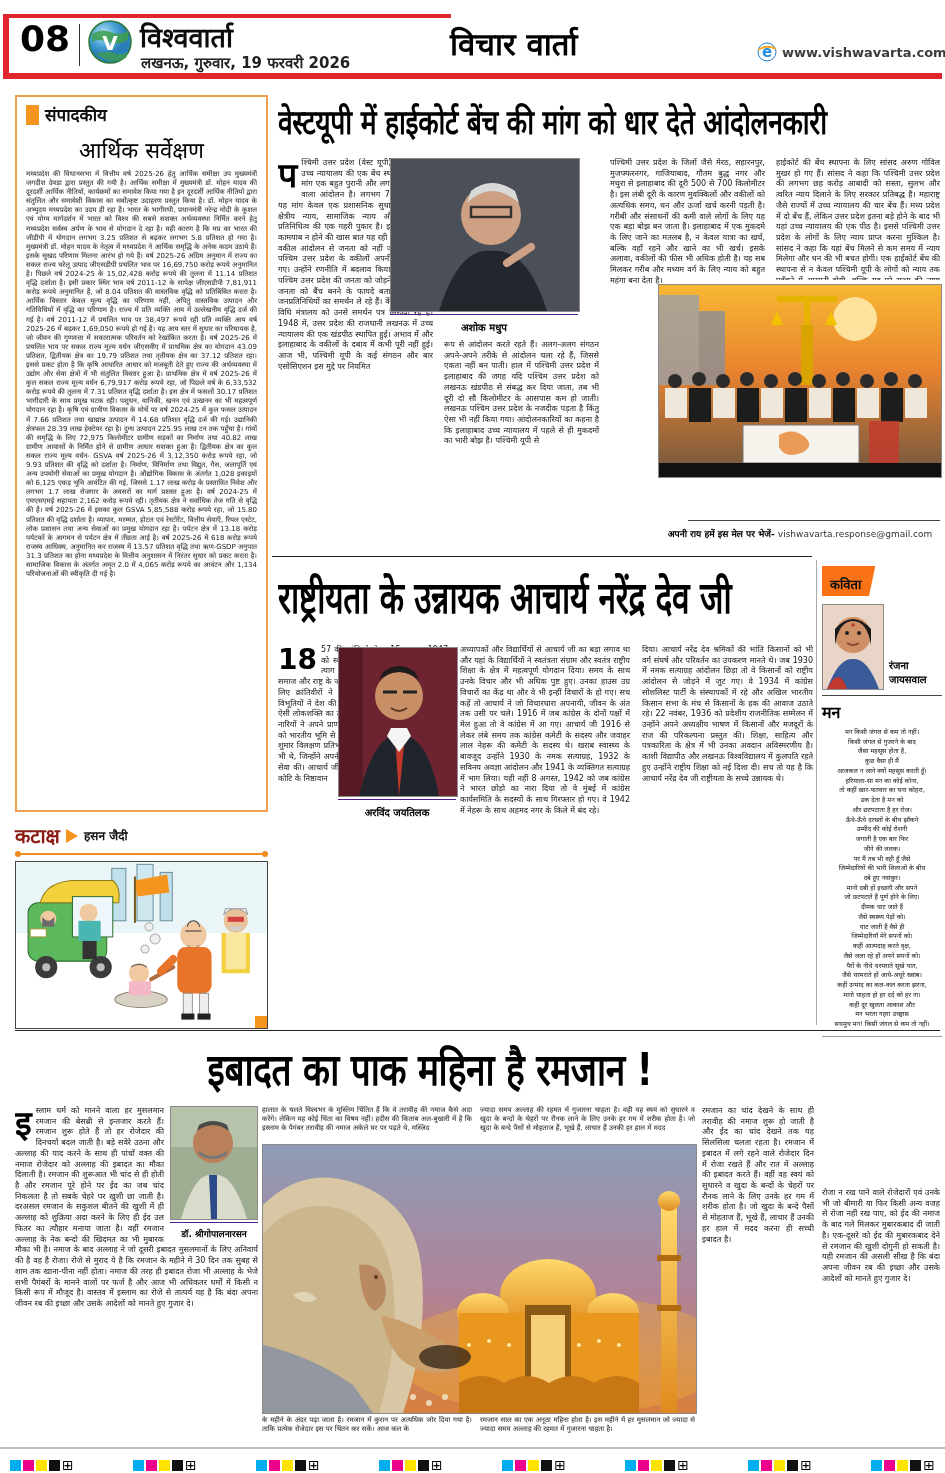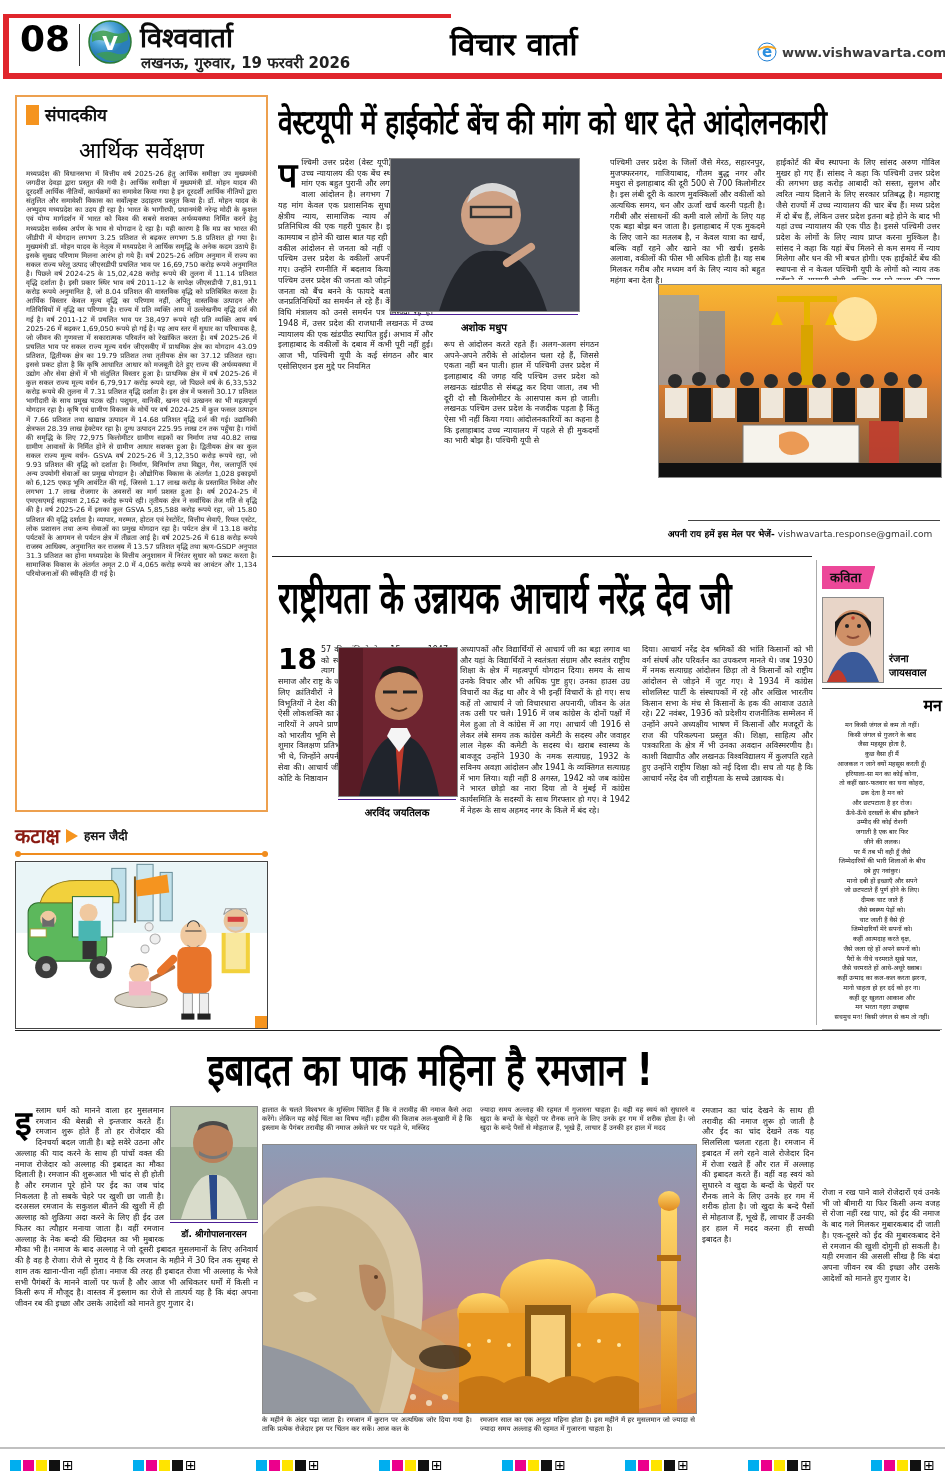--- a/index.html
+++ b/index.html
@@ -12,22 +12,22 @@
   .headline{font-weight:800;color:#000;white-space:nowrap;transform-origin:left center;letter-spacing:-0.5px;}
   .byline{font-weight:bold;font-size:10px;text-align:center;border-top:1px solid #4c1d95;padding-top:5px;color:#000;}
   .photo-frame{border:1px solid #8a8a8a;background:#ddd;overflow:hidden;}
   .headshot{width:100%;height:100%;display:block;}
   .rule-h{background:#444;height:1px;}
   .rule-v{background:#777;width:1px;}
   .red{background:#e0262c;}
   .orange-line{height:2px;background:#f08c1e;position:relative;}
   .orange-line:before,.orange-line:after{content:"";position:absolute;top:-2px;width:6px;height:6px;border-radius:50%;background:#f08c1e;}
   .orange-line:before{left:0;} .orange-line:after{right:0;}
-  .label-tab{background:#ec4899;color:#111;font-weight:bold;display:inline-block;
-             padding:2px 14px 3px 8px;clip-path:polygon(0 0,100% 0,88% 100%,0 100%);}
+  .label-tab{background:#f97316;color:#111;font-weight:bold;display:inline-block;
+             padding:9px 14px 3px 8px;clip-path:polygon(0 0,100% 0,88% 100%,0 100%);}
   .poem{white-space:pre-line;font-size:6.4px;line-height:1.52;text-align:center;color:#161616;}
   .regsq{display:inline-block;width:11px;height:11px;margin-right:2px;vertical-align:middle;}
   .reggrid{display:inline-block;font-size:14px;line-height:11px;vertical-align:middle;color:#000;}
   .ed-body{font-size:7px;line-height:1.3;text-align:justify;color:#1a1a1a;overflow:hidden;}
   .feedback{font-size:9px;font-weight:bold;color:#000;}
 </style>
 </head>
 <body>
 
 <div class="page">
@@ -265,21 +265,21 @@
             <circle cx="18" cy="14" r="1" fill="#222"></circle>
           <circle cx="15" cy="10" r="0.9" fill="#c0392b"></circle>
           <path d="M12 19 Q15 21 18 19" stroke="#8a4a36" fill="none"></path>
           <path d="M2 42 Q8 26 15 27 Q22 26 28 42 Z" fill="#3a5a9a"></path>
           <path d="M2 42 Q8 30 12 42 Z" fill="#c0392b"></path>
         </svg>
       </div>
       <div style="font-size:10px;font-weight:bold;color:#000;padding-bottom:4px;">रंजना जायसवाल</div>
     </div>
     <div class="rule-h" style="margin:5px 0;"></div>
-    <div style="text-align:right;font-size:16px;font-weight:800;color:#000;margin:2px 0 5px;">मन</div>
+    <div style="text-align:left;font-size:16px;font-weight:800;color:#000;margin:2px 0 5px;">मन</div>
     <div class="poem">मन किसी जंगल से कम तो नहीं।
 किसी जंगल से गुजरने के बाद
 जैसा महसूस होता है,
 कुछ वैसा ही मैं
 आजकल न जाने क्यों महसूस करती हूँ।
 हरियाला-सा मन का कोई कोना,
 तो कहीं खार-फतवार का घना कोहरा,
 ढक देता है मन को
 और छटपटाता है हर रोज।
 ऊँचे-ऊँचे दरख्तों के बीच झाँकने

